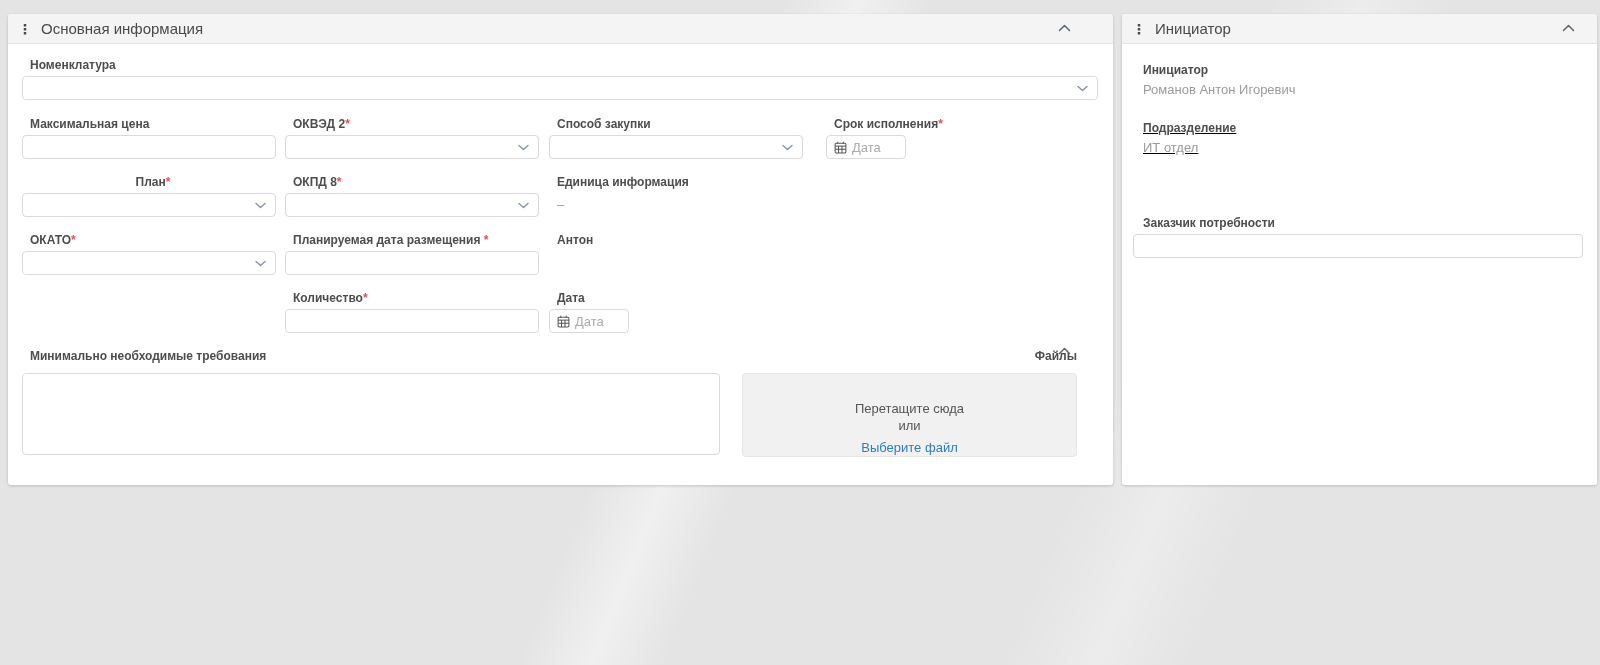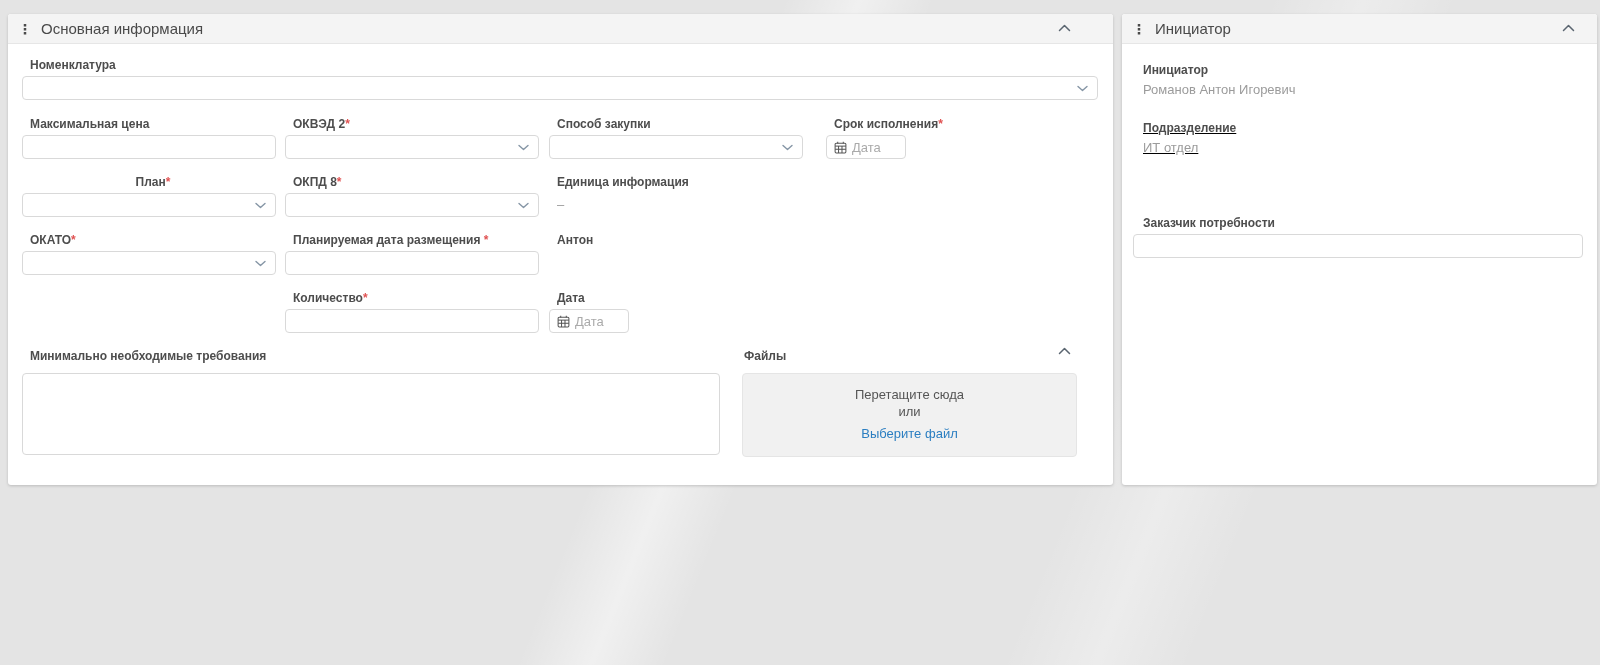--- a/index.html
+++ b/index.html
@@ -72,26 +72,26 @@
   .datebox .cal { line-height:0; margin-right:5px; flex:none; }
   .datebox input { border:none; width:100%; min-width:0; background:transparent; }
   .static-value {
     margin-top:4px; height:24px; line-height:24px;
     padding-left:8px; font-size:13px; color:var(--value-gray,#9b9b9b);
   }
   textarea.big {
     display:block; margin-top:10px; width:698px; height:82px;
     border:1px solid #d9d9d9; border-radius:4px; padding:6px 8px; resize:none;
   }
-  .files-head { position:relative; }
+  .files-head { position:relative;text-align:right; }
   .files-head .collapse-inline { position:absolute; right:6px; top:-2px; cursor:pointer; line-height:0; }
   .dropzone {
     margin-top:10px; width:335px; height:84px;
     background:#f1f1f1; border:1px solid #e5e5e5; border-radius:4px;
-    text-align:center; padding-top:12px; cursor:pointer;
+    text-align:center; padding-top:26px; cursor:pointer;
   }
   .dropzone .dz-line { font-size:13px; color:#555; line-height:17px; }
   .dropzone .dz-link {
     display:inline-block; margin-top:6px; font-size:13px;
     color:var(--link-color,#2b7ec1); cursor:pointer; text-decoration:none;
   }
   
   .rp-group { position:absolute; left:11px; width:453px; }
   .rp-group label {
     display:block; font-size:12px; font-weight:bold; color:#4d4d4d;

